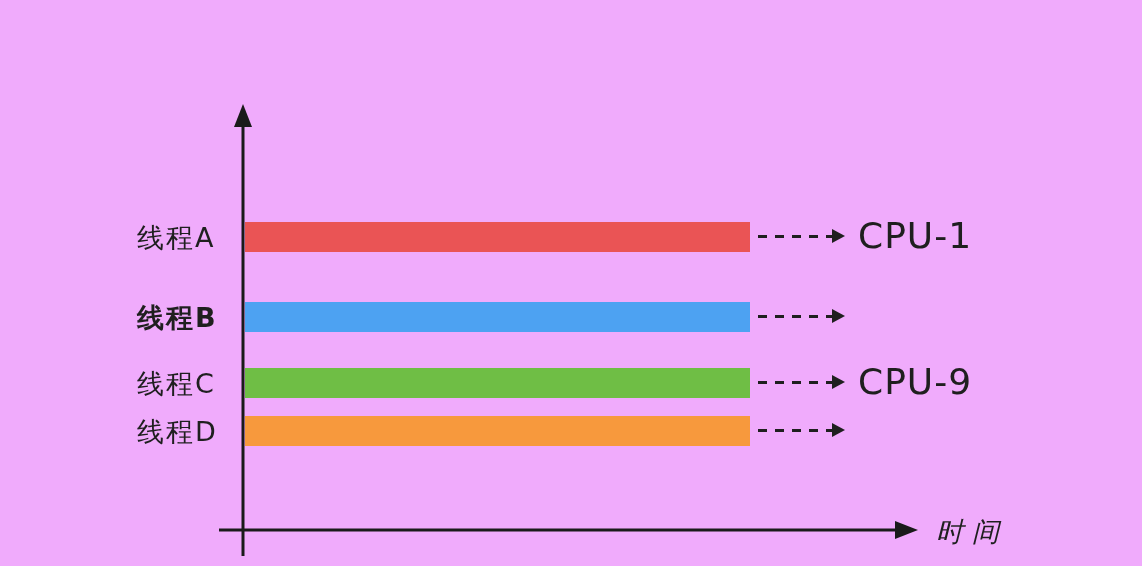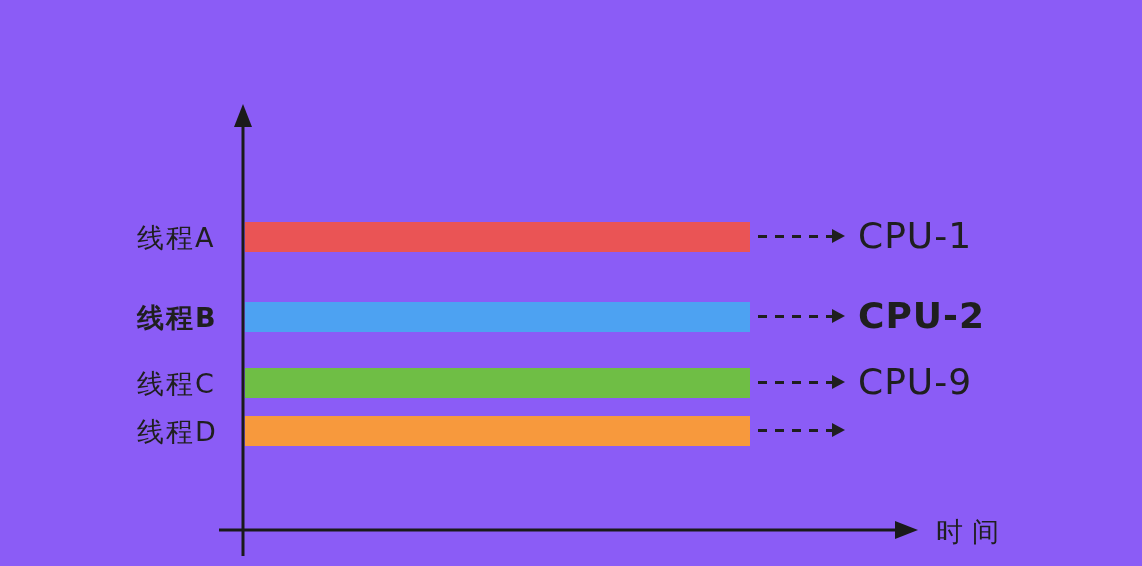--- a/index.html
+++ b/index.html
@@ -1,20 +1,20 @@
 <!DOCTYPE html>
 <html><head>
 <meta charset="utf-8">
 <style>
   html, body { margin: 0; padding: 0; background: #ffffff; }
   .canvas {
     position: relative;
     width: 1142px;
     height: 566px;
-    background: #8b5cf6;
+    background: #f0abfc;
     overflow: hidden;
     font-family: "DejaVu Sans", "Liberation Sans", sans-serif;
     color: #1f1f1f;
   }
   .axes-svg {
     position: absolute;
     left: 0; top: 0;
     width: 1142px; height: 566px;
     pointer-events: none;
   }
@@ -79,20 +79,21 @@
     letter-spacing: 1px;
     white-space: nowrap;
   }
   .time-label {
     position: absolute;
     left: 936px;
     top: 514px;
     font-size: 27px;
     letter-spacing: 9px;
     white-space: nowrap;
+    font-style: italic;
   }
 </style>
 </head>
 <body>
 
 <div class="canvas">
 
   <svg class="axes-svg" viewBox="0 0 1142 566" xmlns="http://www.w3.org/2000/svg">
     <line x1="243" y1="556" x2="243" y2="118" stroke="#1a1a1a" stroke-width="3"></line>
     <polygon points="243,104 234,127 252,127" fill="#1a1a1a"></polygon>
@@ -110,21 +111,20 @@
     <span class="cpu-label">CPU-1</span>
   </div>
 
   <div class="row row-1">
     <span class="thread-label">线程B</span>
     <div class="bar" style="background-color: rgb(77, 162, 242);"></div>
     <div class="dash-arrow">
       <span class="dash-line"></span>
       <span class="dash-head"></span>
     </div>
-    <span class="cpu-label">CPU-2</span>
   </div>
 
   <div class="row row-2">
     <span class="thread-label">线程C</span>
     <div class="bar" style="background-color: rgb(111, 190, 69);"></div>
     <div class="dash-arrow">
       <span class="dash-line"></span>
       <span class="dash-head"></span>
     </div>
     <span class="cpu-label">CPU-9</span>

